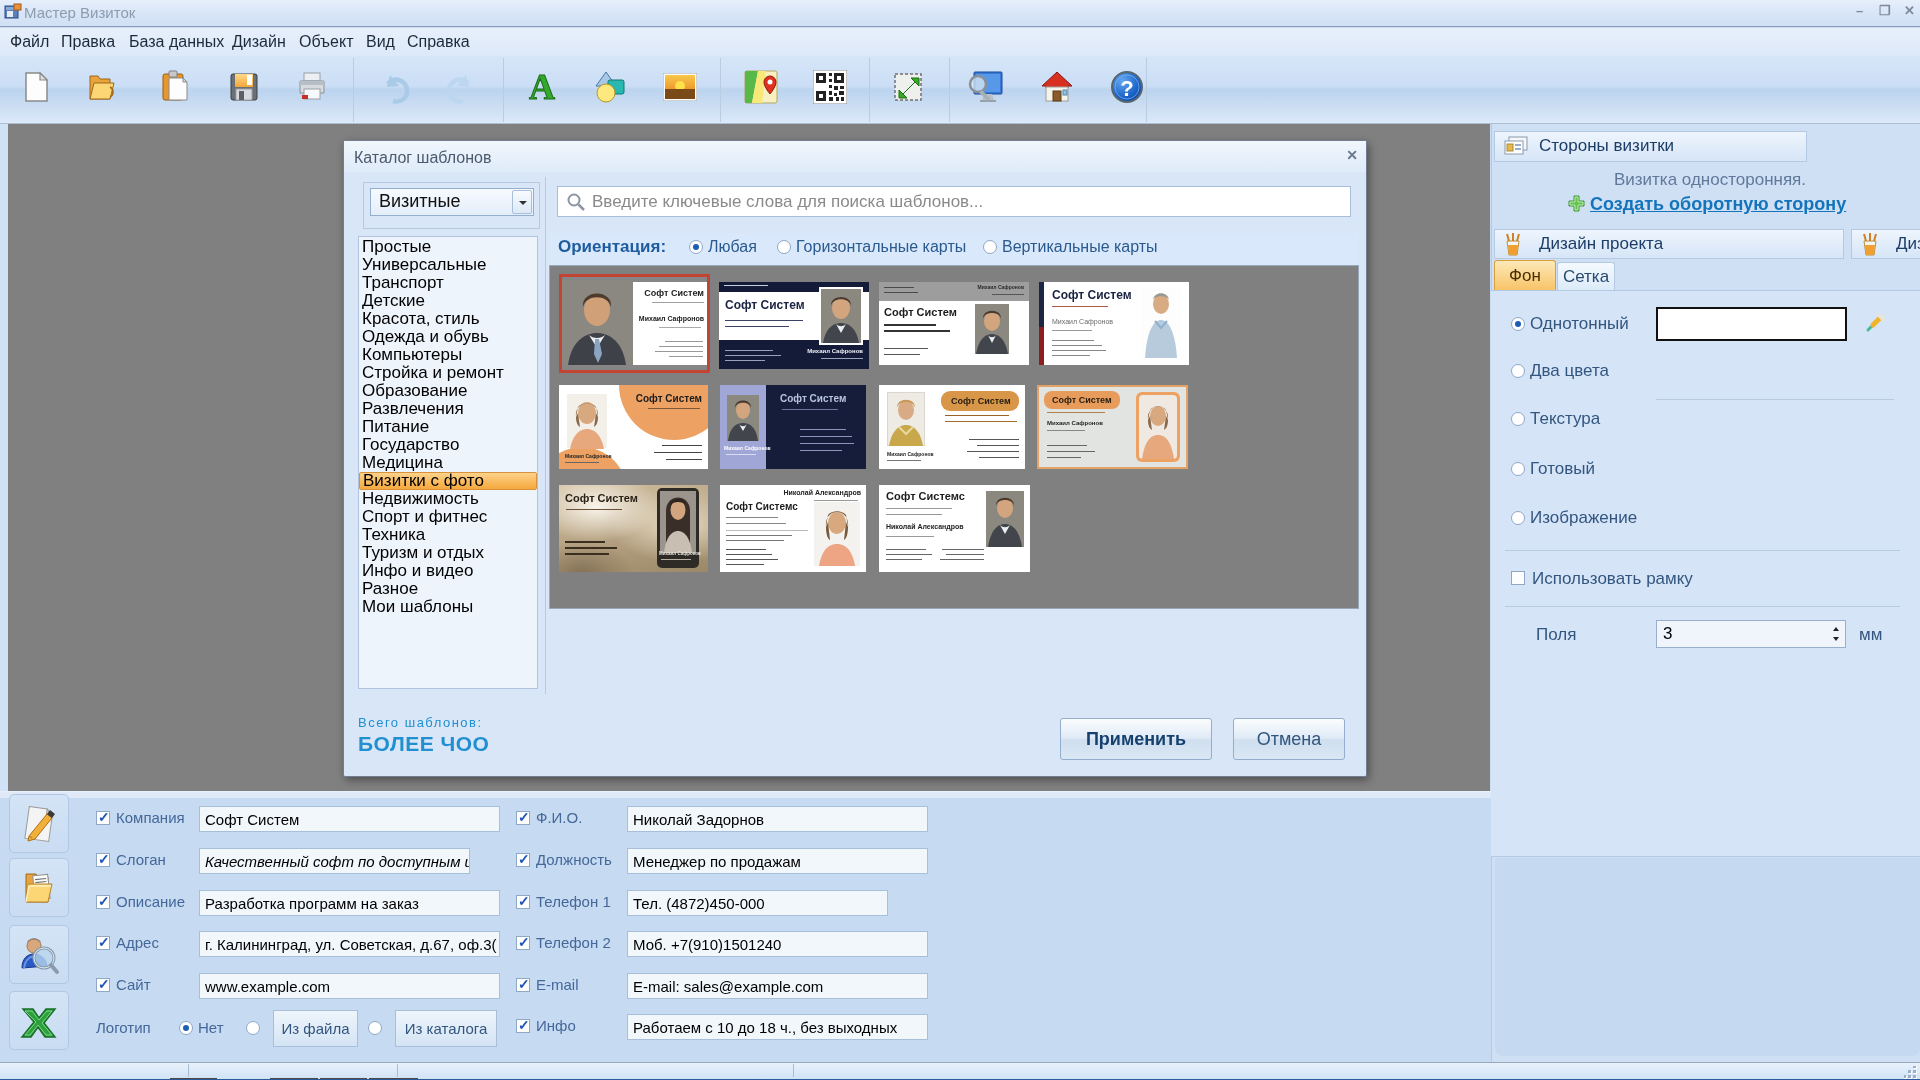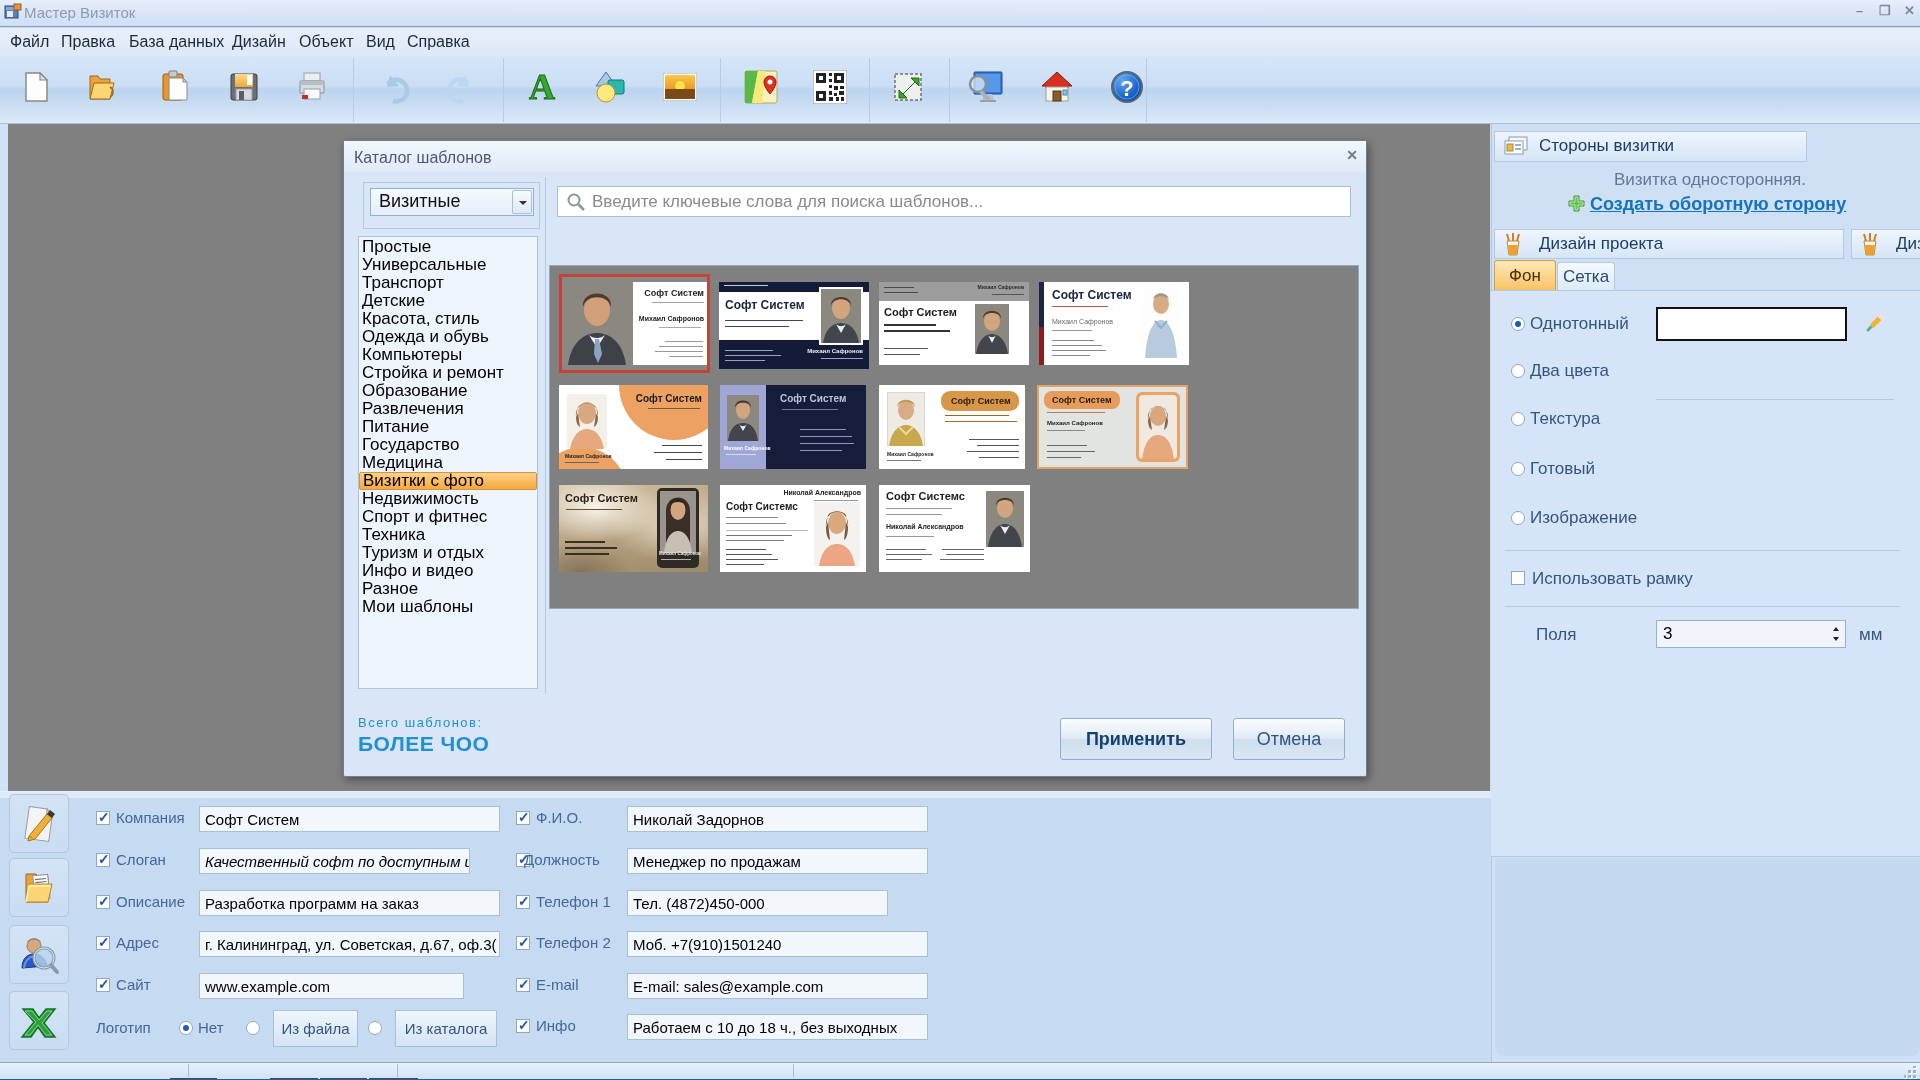--- a/index.html
+++ b/index.html
@@ -313,35 +313,35 @@
     <div class="flabel" style="left:116px; top:59px;">Слоган</div>
     <div class="ffield" style="left:199px; top:56px; width:271px;font-style:italic;">Качественный софт по доступным ценам</div>
     <div class="cb" style="left:96px; top:103px;"></div>
     <div class="flabel" style="left:116px; top:101px;">Описание</div>
     <div class="ffield" style="left:199px; top:98px; width:301px;">Разработка программ на заказ</div>
     <div class="cb" style="left:96px; top:144px;"></div>
     <div class="flabel" style="left:116px; top:142px;">Адрес</div>
     <div class="ffield" style="left:199px; top:139px; width:301px;">г. Калининград, ул. Советская, д.67, оф.3(</div>
     <div class="cb" style="left:96px; top:186px;"></div>
     <div class="flabel" style="left:116px; top:184px;">Сайт</div>
-    <div class="ffield" style="left:199px; top:181px; width:265px;">www.example.com</div>
+    <div class="ffield" style="left:199px; top:181px; width:301px;">www.example.com</div>
 
     <div class="flabel" style="left:96px; top:227px;">Логотип</div>
     <div class="radio sel" style="left:179px; top:229px;"></div>
     <div class="flabel" style="left:198px; top:227px;">Нет</div>
     <div class="radio" style="left:246px; top:229px;"></div>
     <div class="fbutton" style="left:273px; top:218px; width:85px; height:37px; line-height:35px;">Из файла</div>
     <div class="radio" style="left:368px; top:229px;"></div>
     <div class="fbutton" style="left:395px; top:218px; width:102px; height:37px; line-height:35px;">Из каталога</div>
 
     <div class="cb" style="left:516px; top:19px;"></div>
     <div class="flabel" style="left:536px; top:17px;text-align:right;">Ф.И.О.</div>
     <div class="ffield" style="left:627px; top:14px; width:301px;">Николай Задорнов</div>
     <div class="cb" style="left:516px; top:61px;"></div>
-    <div class="flabel" style="left:524px; top:59px;">Должность</div>
+    <div class="flabel" style="left:536px; top:59px;">Должность</div>
     <div class="ffield" style="left:627px; top:56px; width:301px;">Менеджер по продажам</div>
     <div class="cb" style="left:516px; top:103px;"></div>
     <div class="flabel" style="left:536px; top:101px;">Телефон 1</div>
     <div class="ffield" style="left:627px; top:98px; width:261px;">Тел. (4872)450-000</div>
     <div class="cb" style="left:516px; top:144px;"></div>
     <div class="flabel" style="left:536px; top:142px;">Телефон 2</div>
     <div class="ffield" style="left:627px; top:139px; width:301px;">Моб. +7(910)1501240</div>
     <div class="cb" style="left:516px; top:186px;"></div>
     <div class="flabel" style="left:536px; top:184px;">E-mail</div>
     <div class="ffield" style="left:627px; top:181px; width:301px;">E-mail: sales@example.com</div>
@@ -480,20 +480,29 @@
         <div>Разное</div>
         <div>Мои шаблоны</div>
     </div>
     <div id="searchbox">
         <svg width="20" height="20" viewBox="0 0 20 20" style="position:absolute;left:8px;top:5px;">
       <circle cx="8" cy="8" r="5.5" fill="none" stroke="#8a96a4" stroke-width="2"></circle>
       <path d="M12.5 12.5 L18 18" stroke="#8a96a4" stroke-width="2.5"></path>
     </svg>
         <span class="ph">Введите ключевые слова для поиска шаблонов...</span>
       </div>
+    <div id="orientbar">
+      <span style="position:absolute;left:9px;top:4px;font-size:17px;font-weight:bold;color:#1f5c9e;">Ориентация:</span>
+      <div class="radio sel" style="left:140px;top:7px;"></div>
+      <span style="position:absolute;left:159px;top:5px;font-size:16px;color:#2a5a8e;">Любая</span>
+      <div class="radio" style="left:228px;top:7px;"></div>
+      <span style="position:absolute;left:247px;top:5px;font-size:16px;color:#2a5a8e;">Горизонтальные карты</span>
+      <div class="radio" style="left:434px;top:7px;"></div>
+      <span style="position:absolute;left:453px;top:5px;font-size:16px;color:#2a5a8e;">Вертикальные карты</span>
+    </div>
     <div id="gridarea">
 
       <div style="position:absolute;left:9px;top:8px;width:151px;height:99px;border:3px solid #c44434;background:#868686;overflow:hidden;">
         <svg class="ph" style="left:0px;top:3px;" width="71" height="85" viewBox="0 0 71 85">
           <rect width="71" height="85" fill="#8b8781"></rect>
           <ellipse cx="35" cy="30" rx="13" ry="16" fill="#d0a078"></ellipse>
           <path d="M21 27 C19 9 51 9 49 27 C46 14 24 14 21 27 Z" fill="#4e3b2e"></path>
           <path d="M6 85 C10 58 26 53 35 53 C44 53 60 58 64 85 Z" fill="#3e4147"></path>
           <path d="M27 55 L35 68 L43 55 C39 59 31 59 27 55 Z" fill="#eceff2"></path>
           <path d="M33 59 L37 59 L40 74 L36 83 L32 74 Z" fill="#8aa4c2"></path>

